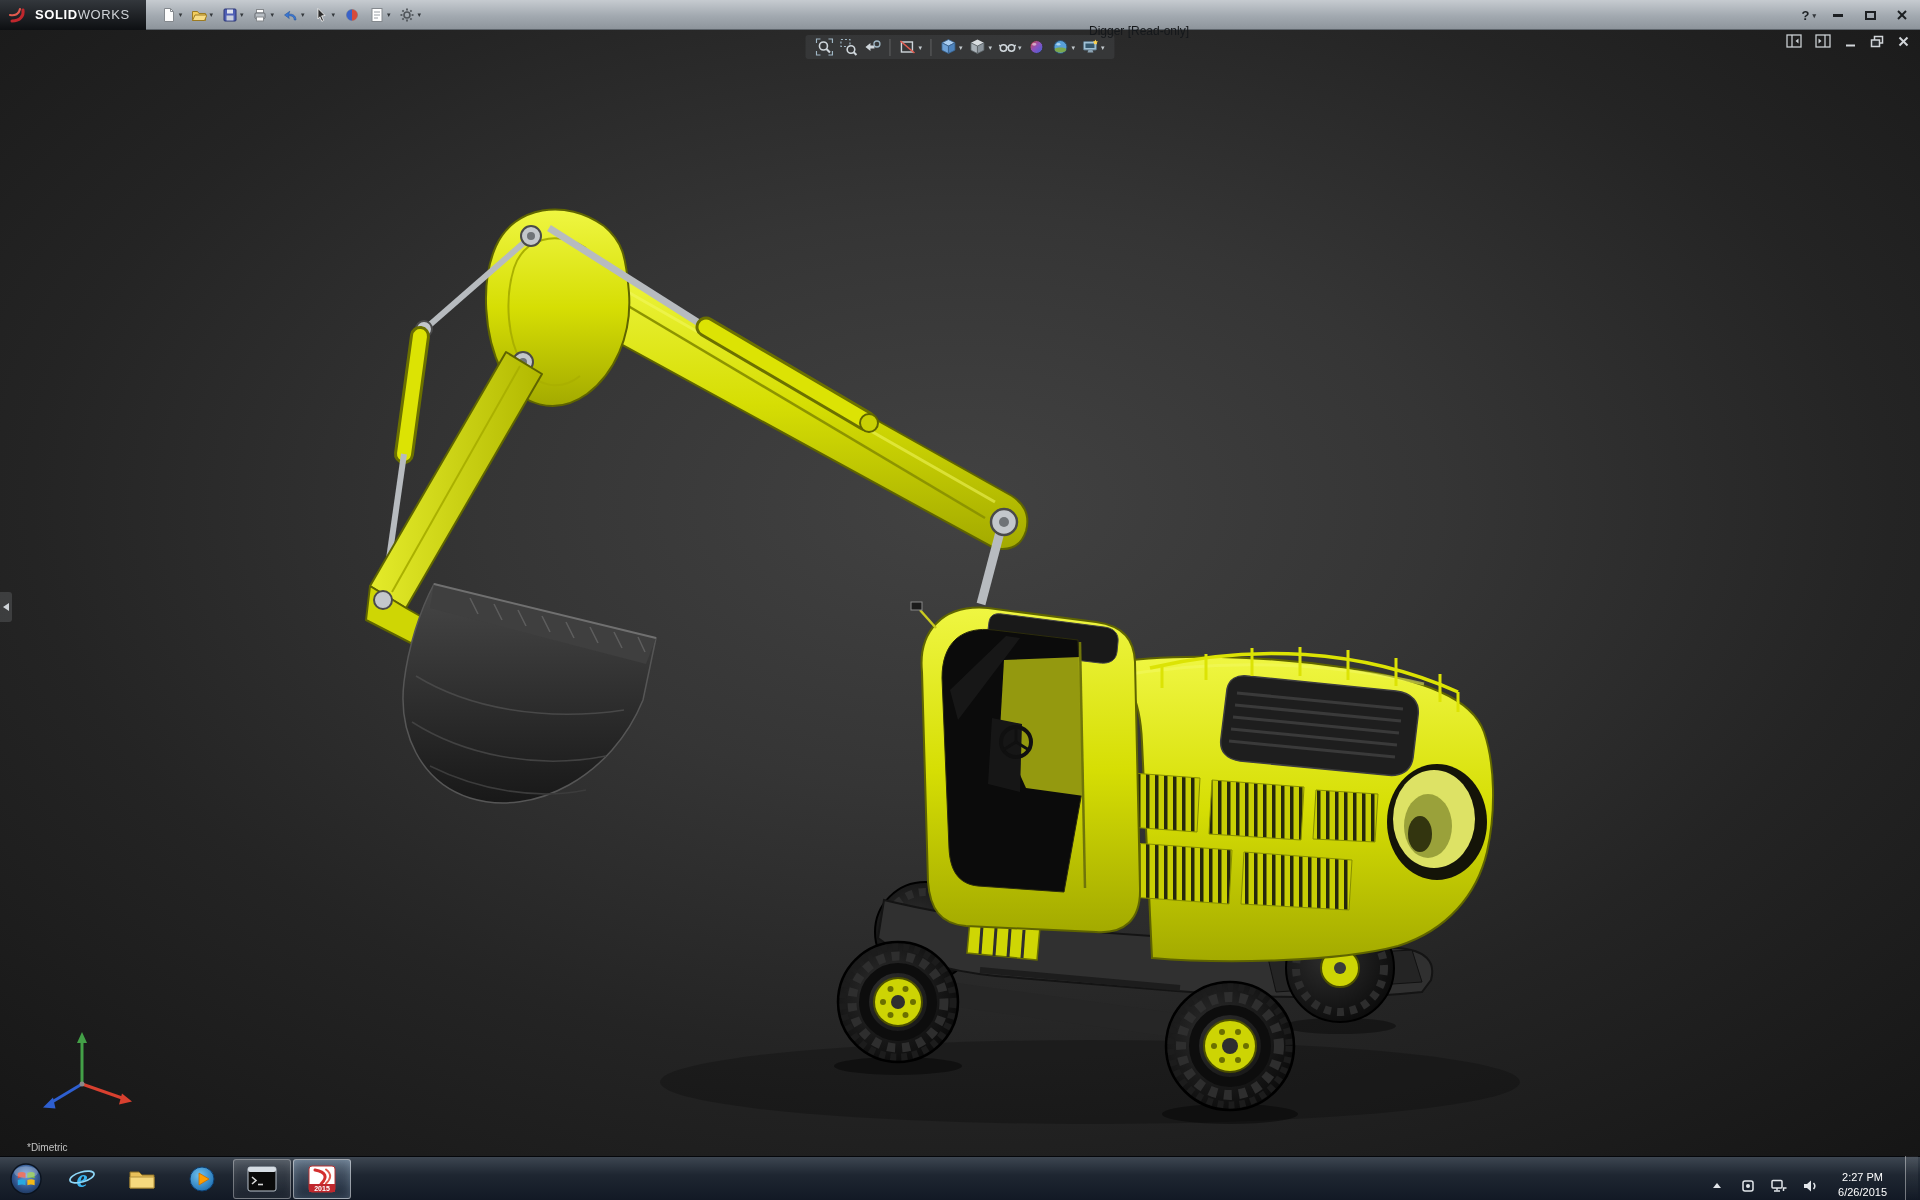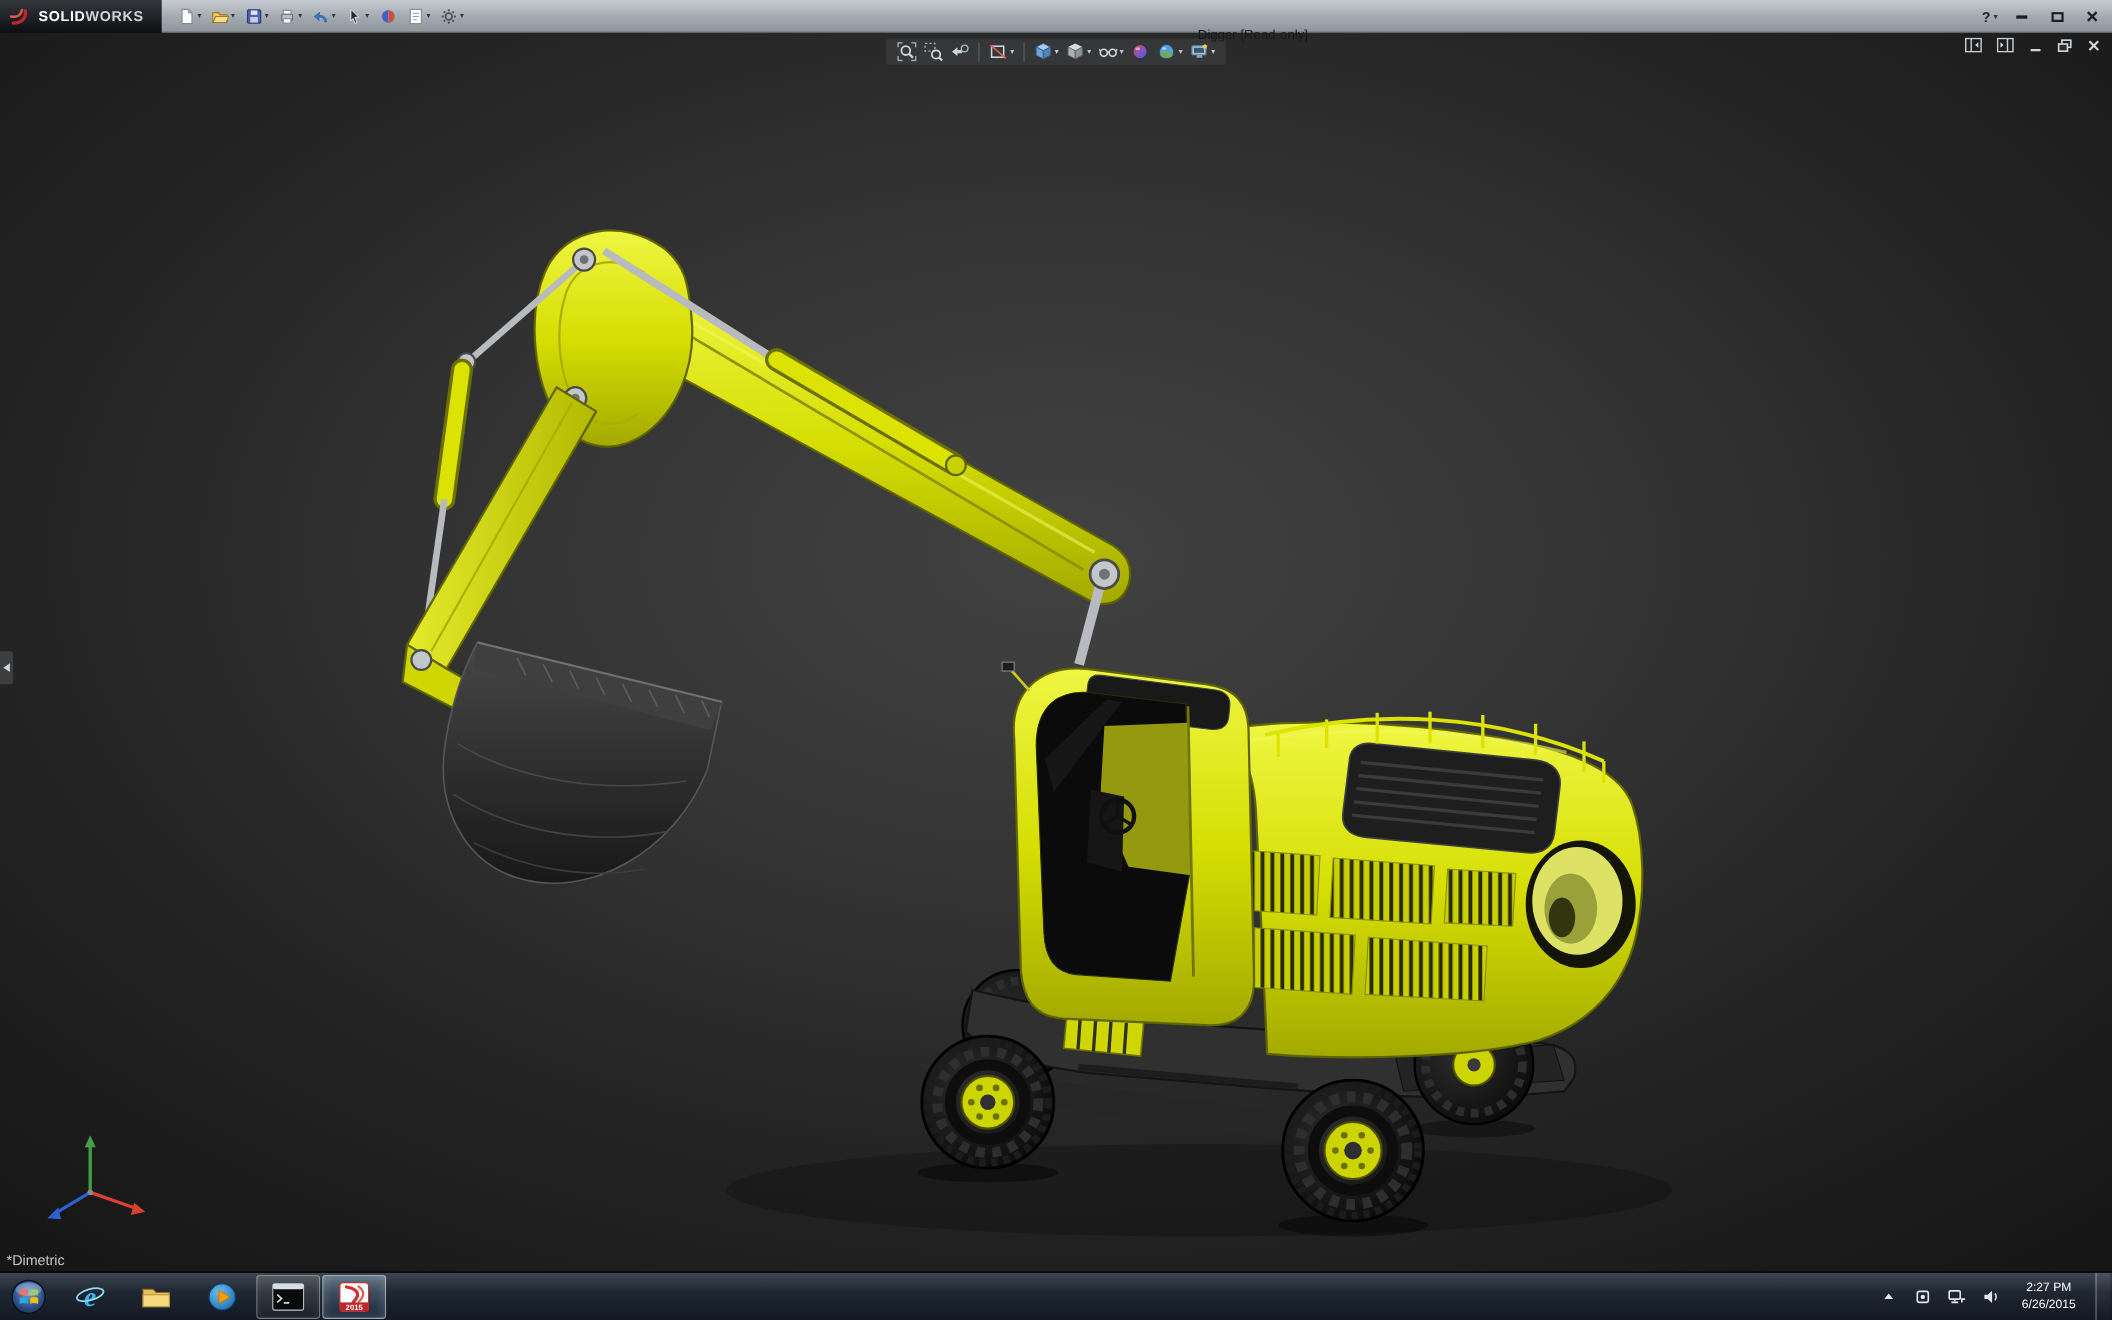--- a/index.html
+++ b/index.html
@@ -8,21 +8,21 @@
   .screen{position:relative;width:1920px;height:1200px;overflow:hidden}
 
   
   .titlebar{position:absolute;top:0;left:0;right:0;height:30px;
     background:linear-gradient(#c6cbd0,#a2a9b0 55%,#8e959c);
     border-bottom:1px solid #5e656c;display:flex;align-items:center;z-index:30}
   .logo{height:30px;display:flex;align-items:center;gap:7px;padding:0 16px 0 8px;
     background:linear-gradient(#33373c,#0d0f12)}
   .ds-mark{width:20px;height:18px}
   .brand{color:#fff;font-size:13px;font-weight:bold;letter-spacing:.6px}
-  .brand .lite{font-weight:bold;color:#cfd3d7}
+  .brand .lite{font-weight:normal;color:#cfd3d7}
   .tb-tools{display:flex;align-items:center;gap:3px;padding-left:12px}
   .tool-btn{display:flex;align-items:center;gap:2px;padding:2px 3px;border-radius:2px;cursor:default}
   .ic{display:block}
   .caret{font-size:7px;color:#33373b;line-height:1}
   .tb-title{position:absolute;left:1139px;transform:translateX(-50%);top:24px;
     font-size:12px;color:#15181b;white-space:nowrap}
   .tb-right{position:absolute;right:8px;top:0;height:30px;display:flex;align-items:center;gap:12px}
   .help-btn{display:flex;align-items:center;gap:3px;font-size:13px;font-weight:bold;color:#1d2124}
   .win-ctl{display:flex;align-items:center;justify-content:center;width:20px;height:18px}
   .bar-min{width:10px;height:3px;background:#1c1f22}
@@ -43,36 +43,36 @@
   .doc-controls{position:absolute;top:4px;right:10px;display:flex;align-items:center;gap:13px;z-index:10}
   .doc-btn{display:flex;align-items:center;justify-content:center}
 
   .left-tab{position:absolute;left:0;top:562px;width:12px;height:30px;
     background:rgba(185,190,196,.18);border-radius:0 3px 3px 0;
     display:flex;align-items:center;justify-content:center;z-index:10}
   .left-tab::before{content:"";border-right:6px solid #cfd4d8;
     border-top:4px solid transparent;border-bottom:4px solid transparent}
 
   .triad{position:absolute;left:20px;bottom:28px;z-index:5}
-  .orientation{position:absolute;left:6px;bottom:3px;font-size:13px;color:#c4c4c4;z-index:5}
+  .orientation{position:absolute;left:27px;bottom:3px;font-size:10px;color:#c4c4c4;z-index:5}
 
   
   .taskbar{position:absolute;bottom:0;left:0;right:0;height:44px;z-index:40;
     background:linear-gradient(#3d4651,#1e2631 42%,#121925);
     border-top:1px solid #05070b;display:flex;align-items:center}
   .start-btn{width:52px;height:44px;display:flex;align-items:center;justify-content:center}
   .pin-btn,.task-btn{width:58px;height:40px;margin:0 1px;display:flex;align-items:center;
     justify-content:center;border-radius:3px}
   .task-btn.running{border:1px solid rgba(255,255,255,.35);
     background:linear-gradient(rgba(255,255,255,.13),rgba(255,255,255,.03));
     box-shadow:inset 0 0 8px rgba(255,255,255,.07)}
   .task-btn.active{border:1px solid rgba(255,255,255,.5);
     background:linear-gradient(rgba(190,222,255,.30),rgba(120,160,210,.10));
     box-shadow:inset 0 0 10px rgba(200,230,255,.25)}
-  .tray{margin-left:auto;display:flex;align-items:center;gap:11px;height:100%;padding-right:2px}
+  .tray{margin-left:auto;display:flex;align-items:flex-end;gap:11px;height:100%;padding-right:2px}
   .tray-btn{display:flex;align-items:center;justify-content:center;width:20px;height:28px;border-radius:2px}
   .clock{color:#fff;font-size:11px;line-height:1.35;text-align:center;padding:0 7px;white-space:nowrap}
   .show-desktop{width:13px;height:44px;border-left:1px solid rgba(255,255,255,.4);
     background:linear-gradient(rgba(255,255,255,.08),rgba(255,255,255,0))}
 </style>
 </head>
 <body>
 
 <div class="screen">
 

